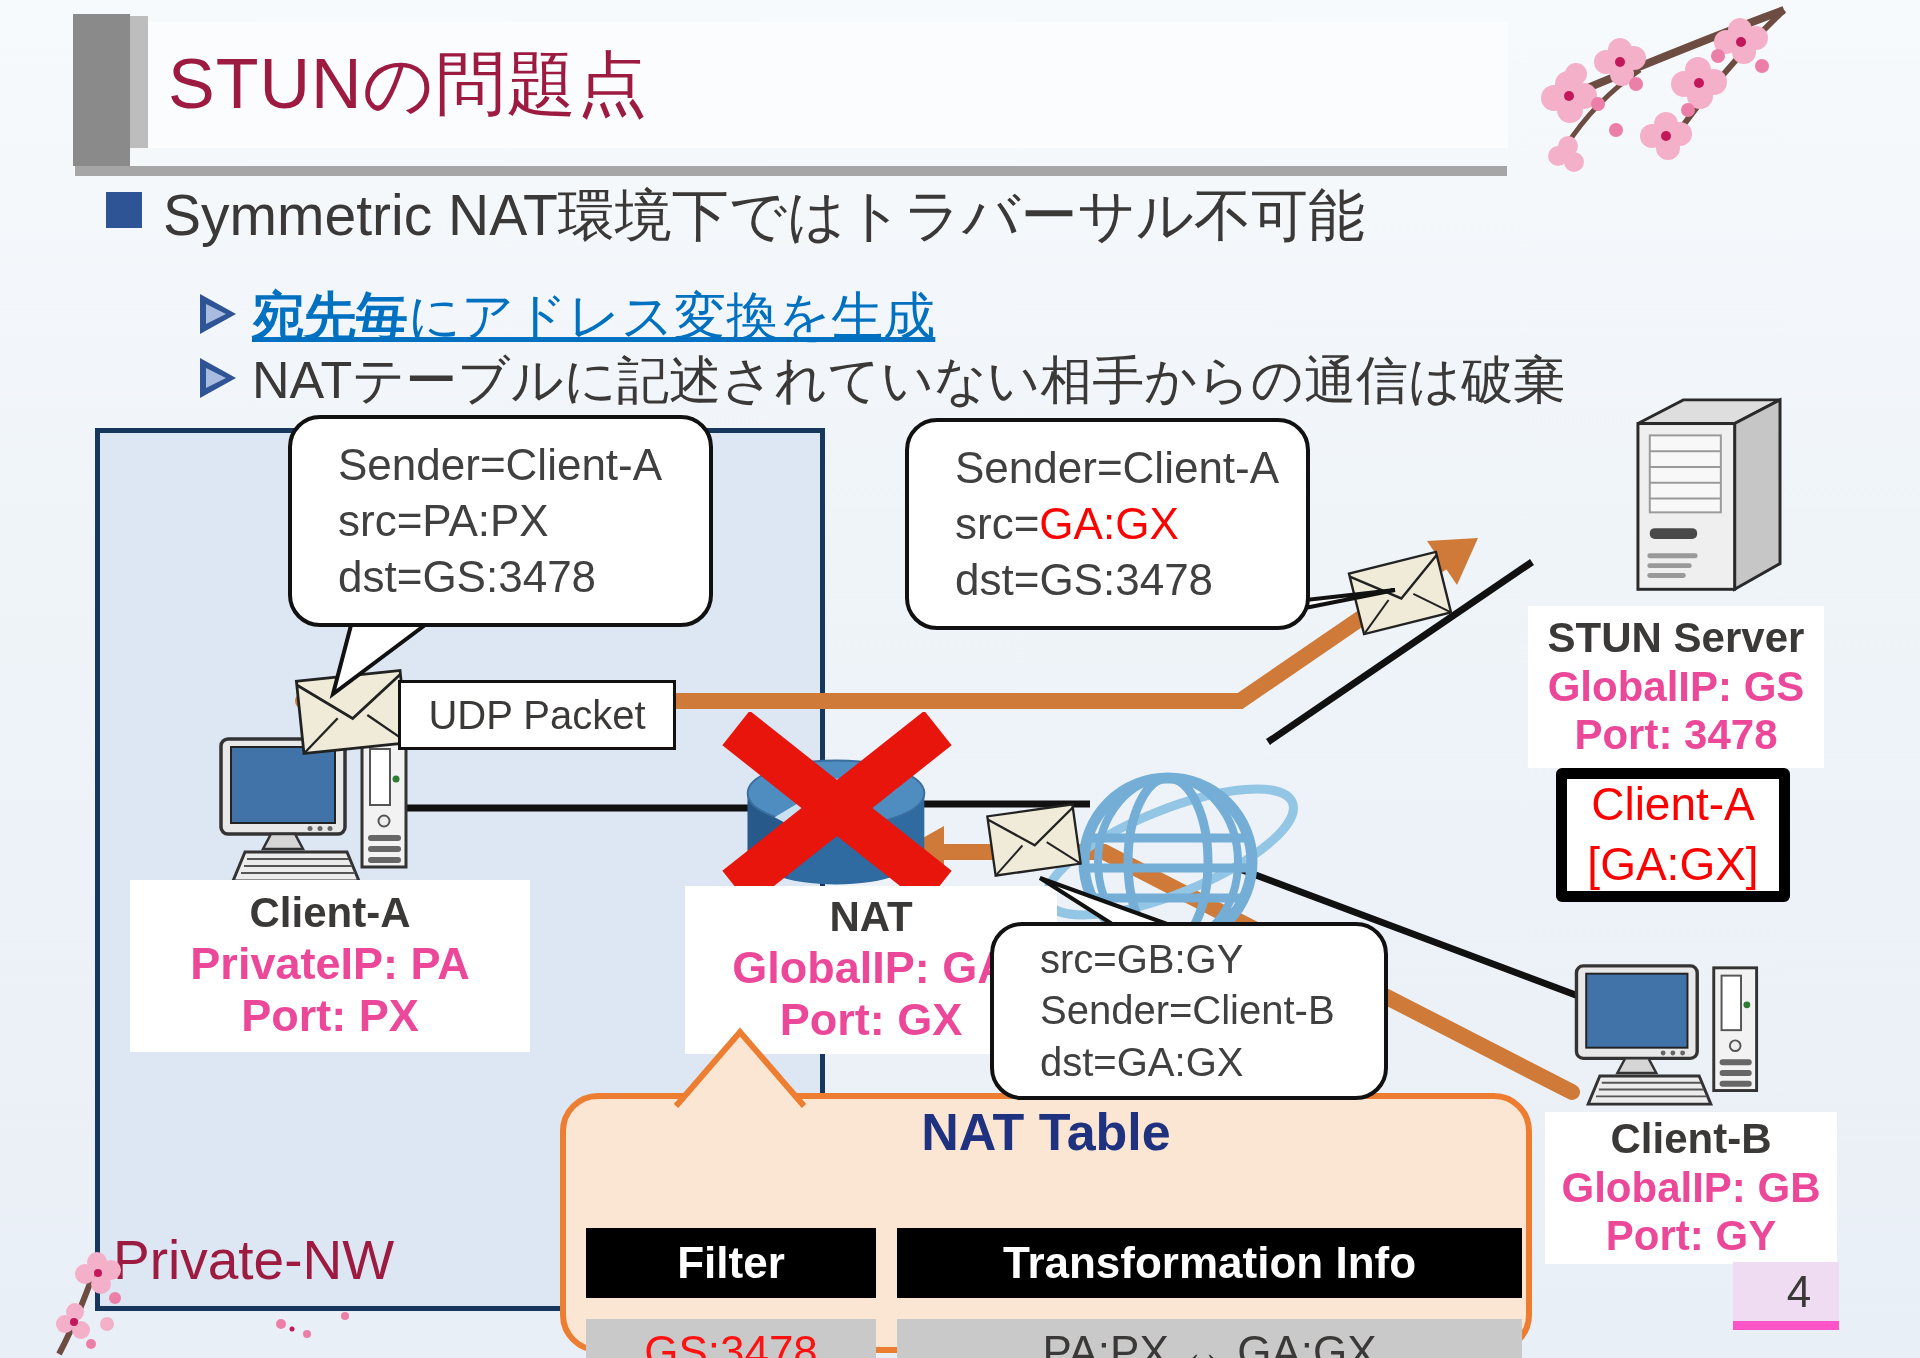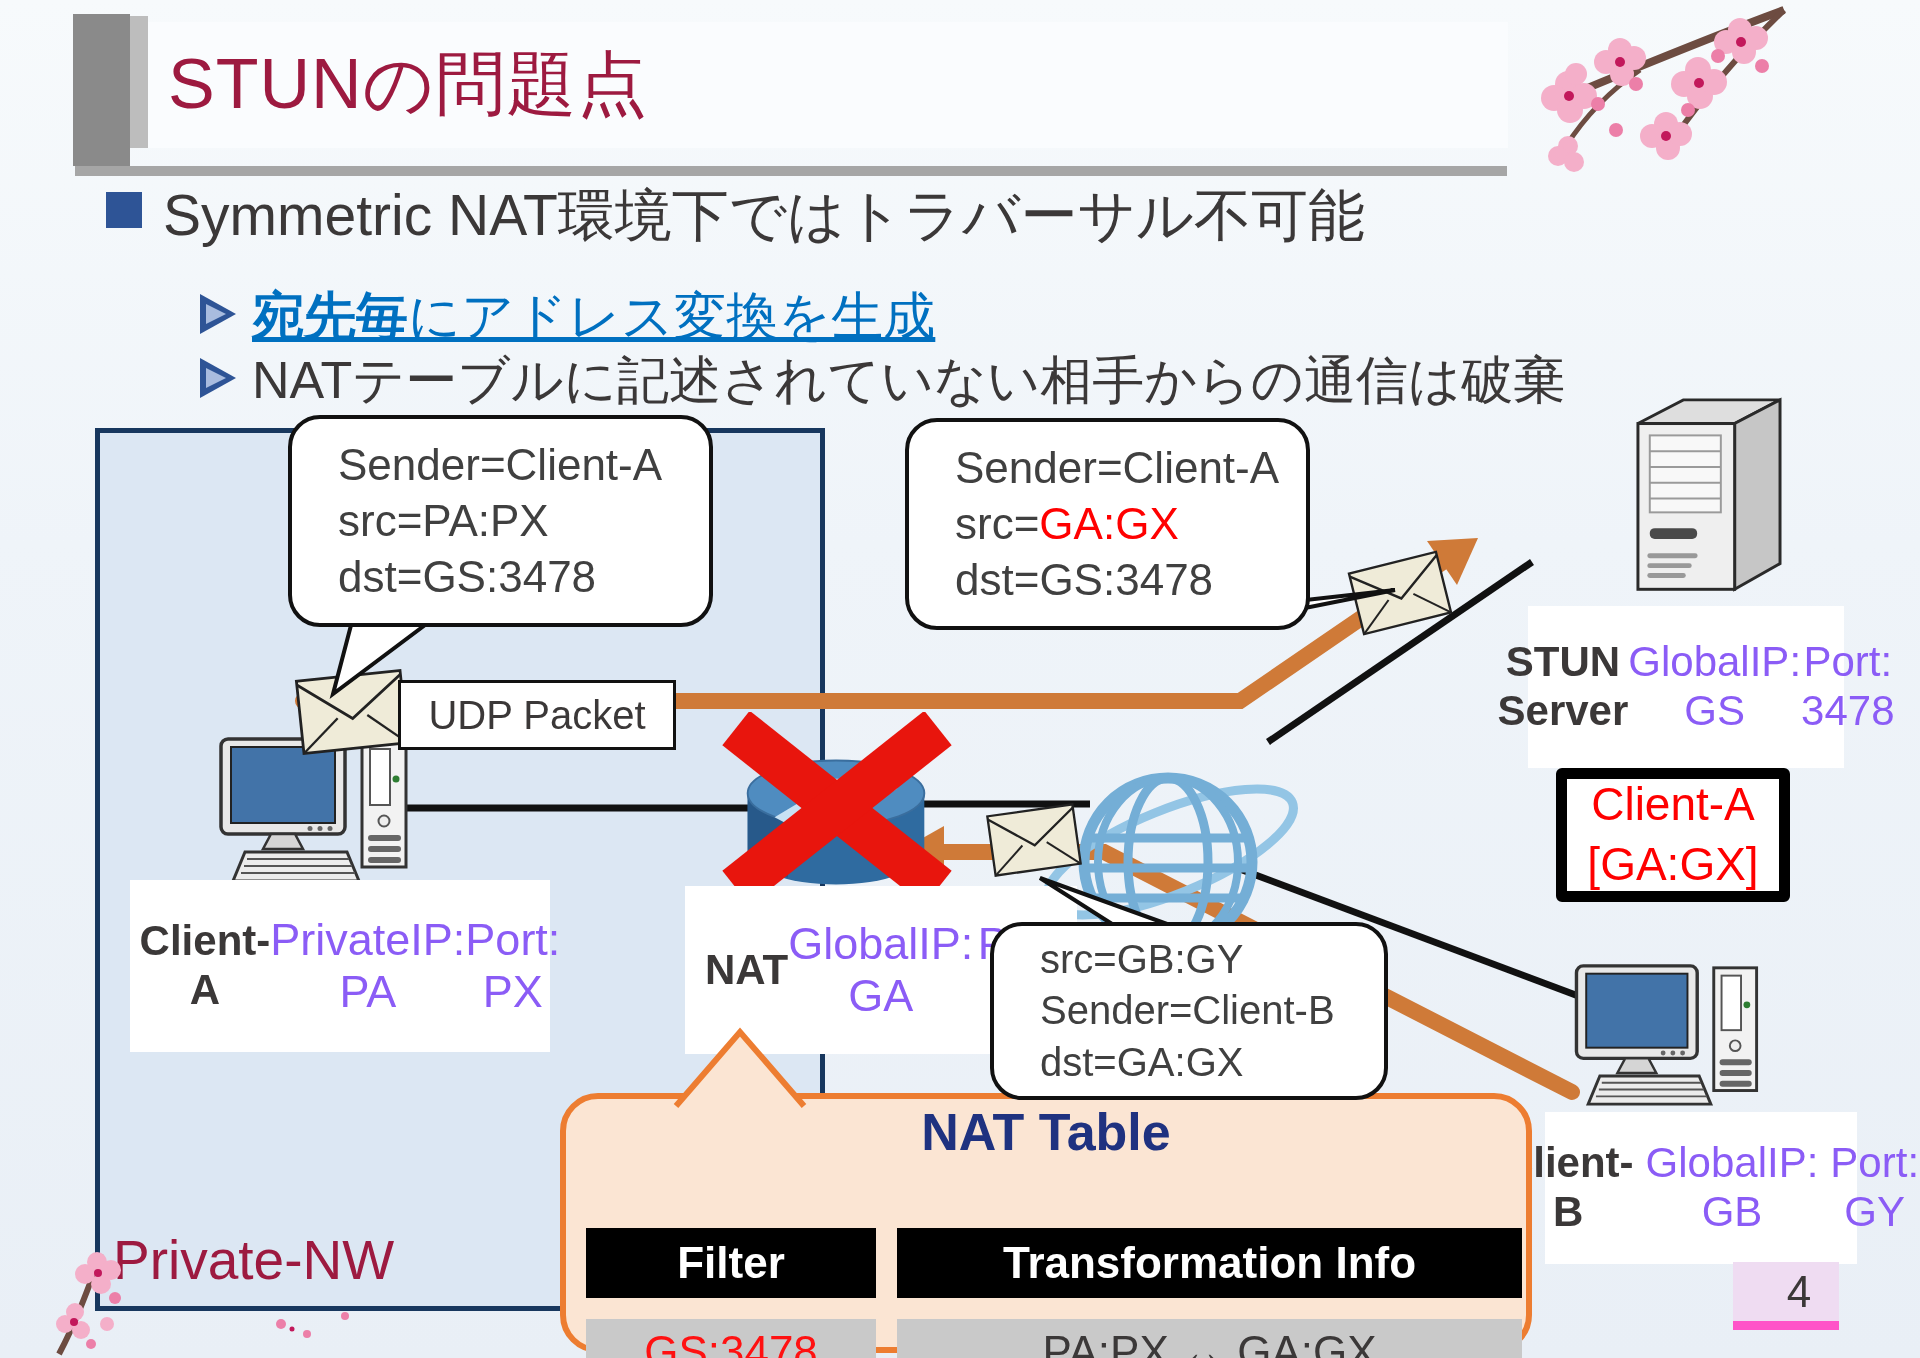--- a/index.html
+++ b/index.html
@@ -17,28 +17,28 @@
   .bullet-square{left:106px;top:192px;width:36px;height:36px;background:#2E5496;}
   .bullet-main{left:163px;top:178px;font-size:57px;font-weight:500;color:#3B3838;}
   .sub-text{font-size:52px;font-weight:500;}
   .sub1{left:252px;top:282px;color:#0070C0;text-decoration:underline;}
   .sub1 b{font-weight:bold;}
   .sub2{left:252px;top:346px;color:#3B3838;}
   
   .private-box{left:95px;top:428px;width:720px;height:873px;background:#DCE7F3;border:5px solid #17375E;}
   .private-label{left:113px;top:1228px;font-size:55px;color:#9D1A40;}
   
-  .lbl{background:#FFFFFF;display:flex;flex-direction:row;align-items:center;justify-content:center;text-align:center;line-height:1.16;padding-left:20px;}
+  .lbl{background:#FFFFFF;display:flex;flex-direction:column;justify-content:center;text-align:center;line-height:1.16;}
   .lbl .nm{font-size:42px;font-weight:bold;color:#3B3838;}
-  .lbl .vl{font-size:45px;font-weight:normal;color:#8b5cf6;}
+  .lbl .vl{font-size:45px;font-weight:bold;color:#ec4899;}
   .lbl-client-a{left:130px;top:880px;width:400px;height:172px;}
   .lbl-nat{left:640px;top:886px;width:372px;height:168px;margin-left:45px;}
   .lbl-stun{left:1528px;top:606px;width:296px;height:162px;}
   .lbl-stun .nm,.lbl-stun .vl{font-size:42px;}
-  .lbl-client-b{left:1545px;top:1112px;width:292px;height:152px;gap:12px;}
+  .lbl-client-b{left:1545px;top:1112px;width:292px;height:152px;}
   .lbl-client-b .nm,.lbl-client-b .vl{font-size:42px;}
   .mapping-box{left:1556px;top:768px;width:212px;height:112px;background:#fff;border:11px solid #000;border-radius:6px;
     display:flex;flex-direction:column;align-items:center;justify-content:center;line-height:1.3;}
   .mapping-box span{font-size:46px;color:#FF0000;}
   .udp-label{left:398px;top:680px;width:272px;height:64px;background:#fff;border:3px solid #111;
     display:flex;align-items:center;justify-content:center;font-size:40px;color:#3B3838;}
   
   .bubble{background:#fff;border:4px solid #111;border-radius:32px;display:flex;flex-direction:column;
     justify-content:center;padding-left:46px;box-sizing:border-box;color:#404040;}
   .bubble div{line-height:1.28;}

